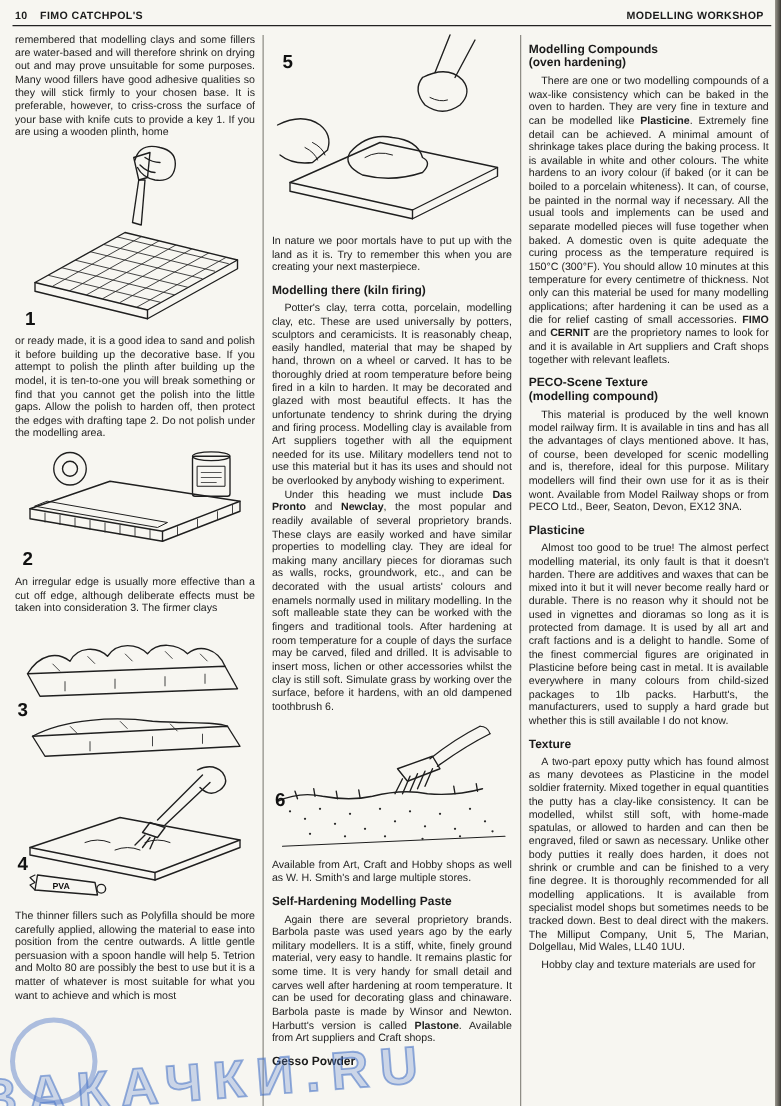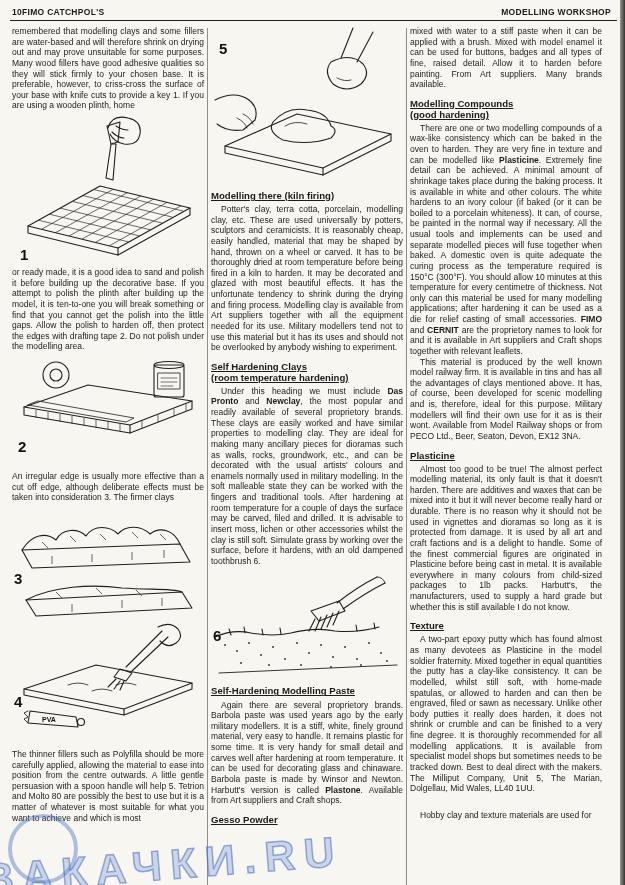--- a/index.html
+++ b/index.html
@@ -1,29 +1,29 @@
 <!DOCTYPE html>
 <html><head>
 <meta charset="utf-8">
 <style>
   html,body{margin:0;padding:0;background:#d8d6d0;}
   .page{position:relative;width:625px;height:885px;background:#f7f6f1;overflow:hidden;
         font-family:"Liberation Sans",sans-serif;color:#1b1b1b;}
   .header{position:absolute;top:7px;left:12px;right:14px;display:flex;justify-content:space-between;
           font-size:8.5px;font-weight:bold;letter-spacing:.3px;}
-  .header .num{margin-right:0;}
+  .header .num{margin-right:10px;}
   .hrule{position:absolute;top:20px;left:10px;right:8px;border-top:1.4px solid #222;}
-  .content{position:absolute;top:26px;left:12px;right:10px;bottom:0;display:flex;}
+  .content{position:absolute;top:26px;left:12px;right:10px;bottom:0;display:flex;justify-content:space-between;}
   .col{width:192px;}
   .vrule{width:1px;background:#8f8d86;margin:2px 3px 0 3px;}
   p{margin:0;font-size:8.5px;line-height:1.25;text-align:justify;color:#1d1d1d;}
-  p.sp{margin-top:16px;}
+  p.sp{margin-top:3px;}
   .indent{text-indent:10px;}
   .b{font-weight:bold;}
-  .h{font-weight:bold;font-size:9.6px;line-height:1.15;margin:8px 0 3px 0;text-decoration:underline;}
+  .h{font-weight:bold;font-size:9.6px;line-height:1.15;margin:8px 0 3px 0;}
   .h span{display:block;}
   .fig{margin:5px 0;}
   .fig svg{display:block;}
   .sk{stroke:#1f1f1f;fill:none;stroke-width:1.1;stroke-linecap:round;stroke-linejoin:round;}
   .hatch{stroke:#2a2a2a;stroke-width:.7;}
   .fignum{font-family:"Liberation Sans",sans-serif;font-weight:bold;font-size:15px;fill:#111;}
   .tube-label{font-family:"Liberation Sans",sans-serif;font-weight:bold;font-size:7px;fill:#111;}
   .edge-right{position:absolute;top:0;right:0;bottom:0;width:5px;
               background:linear-gradient(to left,#35332e,#9a978e);}
   .watermark-text{position:absolute;left:-14px;top:828px;width:700px;transform:rotate(-4.5deg);
@@ -223,30 +223,27 @@
           <g class="sk">
             <line x1="142" y1="2" x2="130" y2="32"></line>
               <line x1="162" y1="6" x2="146" y2="36"></line>
             <path d="M120,36 Q140,26 152,38 Q160,48 150,58 Q136,68 122,58 Q112,46 120,36"></path>
             <path d="M126,52 q8,4 14,2" stroke-width="0.8"></path>
           </g>
           <text class="fignum" x="8" y="28">5</text>
         </svg>
       </div>
 
+      <p>In nature we poor mortals have to put up with the land as it is. Try to remember this when you are creating your next masterpiece.</p>
 
       <div class="h">
         <span>Modelling there (kiln firing)</span>
       </div>
       <p class="indent">Potter's clay, terra cotta, porcelain, modelling clay, etc. These are used universally by potters, sculptors and ceramicists. It is reasonably cheap, easily handled, material that may be shaped by hand, thrown on a wheel or carved. It has to be thoroughly dried at room temperature before being fired in a kiln to harden. It may be decorated and glazed with most beautiful effects. It has the unfortunate tendency to shrink during the drying and firing process. Modelling clay is available from Art suppliers together with all the equipment needed for its use. Military modellers tend not to use this material but it has its uses and should not be overlooked by anybody wishing to experiment.</p>
 
-      <div class="h">
-        <span>Self Hardening Clays</span>
-        <span>(room temperature hardening)</span>
-      </div>
       <p class="indent"><span>Under this heading we must include </span><span class="b">Das Pronto</span><span> and </span><span class="b">Newclay</span><span>, the most popular and readily available of several proprietory brands. These clays are easily worked and have similar properties to modelling clay. They are ideal for making many ancillary pieces for dioramas such as walls, rocks, groundwork, etc., and can be decorated with the usual artists' colours and enamels normally used in military modelling. In the soft malleable state they can be worked with the fingers and traditional tools. After hardening at room temperature for a couple of days the surface may be carved, filed and drilled. It is advisable to insert moss, lichen or other accessories whilst the clay is still soft. Simulate grass by working over the surface, before it hardens, with an old dampened toothbrush 6.</span></p>
 
       <div class="fig">
         <svg width="192" height="106" viewBox="0 0 192 106">
           <g class="sk">
             <path d="M4,66 q18,-8 36,-4 q22,4 40,0 q24,-6 44,-2 q22,2 44,-4"></path>
             <path d="M8,102 L186,94" stroke-width="0.9"></path>
             <line x1="20" y1="64" x2="18" y2="58"></line>
               <line x1="34" y1="62" x2="33" y2="56"></line>
             <line x1="52" y1="64" x2="51" y2="58"></line>
@@ -284,43 +281,47 @@
             <line x1="104" y1="48" x2="98" y2="60"></line>
               <line x1="110" y1="46" x2="104" y2="60"></line>
             <line x1="116" y1="44" x2="110" y2="58"></line>
               <line x1="122" y1="42" x2="116" y2="56"></line>
             <line x1="128" y1="40" x2="122" y2="54"></line>
           </g>
           <text class="fignum" x="2" y="70">6</text>
         </svg>
       </div>
 
+      <p>Available from Art, Craft and Hobby shops as well as W. H. Smith's and large multiple stores.</p>
 
       <div class="h">
         <span>Self-Hardening Modelling Paste</span>
       </div>
       <p class="indent"><span>Again there are several proprietory brands. Barbola paste was used years ago by the early military modellers. It is a stiff, white, finely ground material, very easy to handle. It remains plastic for some time. It is very handy for small detail and carves well after hardening at room temperature. It can be used for decorating glass and chinaware. Barbola paste is made by Winsor and Newton. Harbutt's version is called </span><span class="b">Plastone</span><span>. Available from Art suppliers and Craft shops.</span></p>
 
       <div class="h">
         <span>Gesso Powder</span>
       </div>
 
     </div>
 
     <div class="vrule"></div>
 
     <div class="col">
-      <p>mixed with water to a stiff paste when it can be applied with a brush. Mixed with model enamel it can be used for buttons, badges and all types of fine, raised detail. Allow it to harden before painting. From Art suppliers. Many brands available.</p>
 
       <div class="h">
         <span>Modelling Compounds</span>
-        <span>(good  hardening)</span>
+        <span>(oven  hardening)</span>
       </div>
       <p class="indent"><span>There are one or two modelling compounds of a wax-like consistency which can be baked in the oven to harden. They are very fine in texture and can be modelled like </span><span class="b">Plasticine</span><span>. Extremely fine detail can be achieved. A minimal amount of shrinkage takes place during the baking process. It is available in white and other colours. The white hardens to an ivory colour (if baked (or it can be boiled to a porcelain whiteness). It can, of course, be painted in the normal way if necessary. All the usual tools and implements can be used and separate modelled pieces will fuse together when baked. A domestic oven is quite adequate the curing process as the temperature required is 150°C (300°F). You should allow 10 minutes at this temperature for every centimetre of thickness. Not only can this material be used for many modelling applications; after hardening it can be used as a die for relief casting of small accessories. </span><span class="b">FIMO</span><span> and </span><span class="b">CERNIT</span><span> are the proprietory names to look for and it is available in Art suppliers and Craft shops together with relevant leaflets.</span></p>
 
+      <div class="h">
+        <span>PECO-Scene Texture</span>
+        <span>(modelling compound)</span>
+      </div>
       <p class="indent">This material is produced by the well known model railway firm. It is available in tins and has all the advantages of clays mentioned above. It has, of course, been developed for scenic modelling and is, therefore, ideal for this purpose. Military modellers will find their own use for it as is their wont. Available from Model Railway shops or from PECO Ltd., Beer, Seaton, Devon, EX12 3NA.</p>
 
       <div class="h">
         <span>Plasticine</span>
       </div>
       <p class="indent">Almost too good to be true! The almost perfect modelling material, its only fault is that it doesn't harden. There are additives and waxes that can be mixed into it but it will never become really hard or durable. There is no reason why it should not be used in vignettes and dioramas so long as it is protected from damage. It is used by all art and craft factions and is a delight to handle. Some of the finest commercial figures are originated in Plasticine before being cast in metal. It is available everywhere in many colours from child-sized packages to 1lb packs. Harbutt's, the manufacturers, used to supply a hard grade but whether this is still available I do not know.</p>
 
       <div class="h">
         <span>Texture</span>
       </div>

